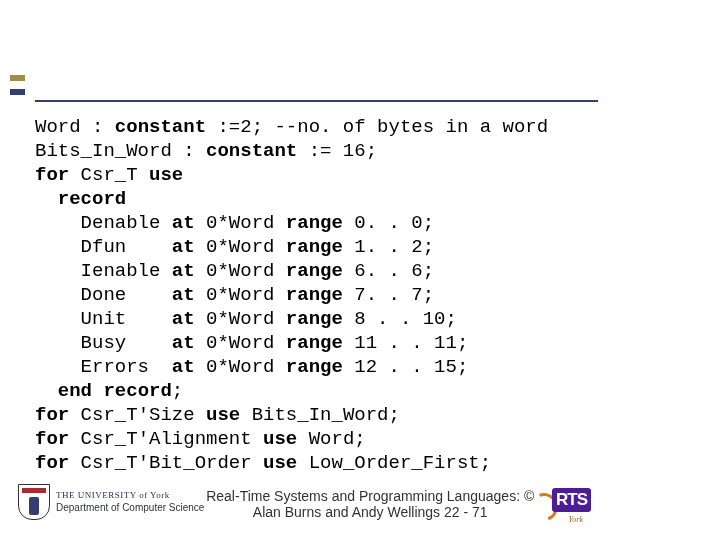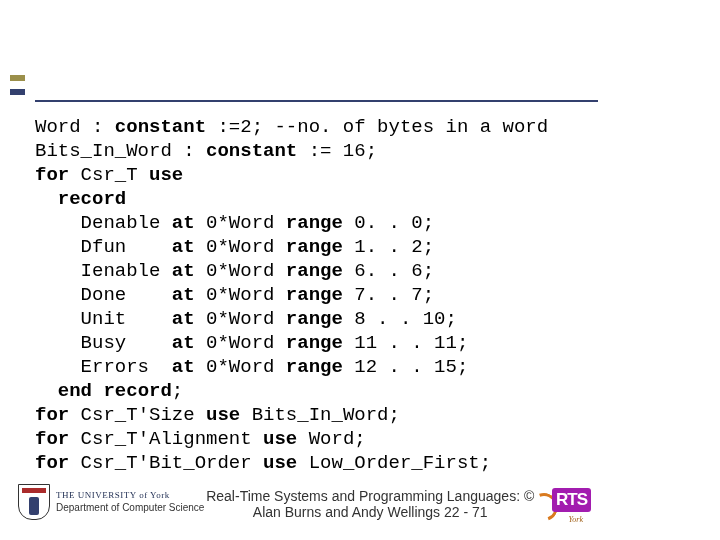--- a/index.html
+++ b/index.html
@@ -13,21 +13,21 @@
   .footer{position:absolute;left:0;right:0;bottom:20px;height:38px;display:flex;align-items:flex-end;}
   .uoy{margin-left:18px;display:flex;align-items:center;}
   .uoy-shield{width:30px;height:34px;border:1px solid #333;border-radius:0 0 14px 14px;margin-right:6px;position:relative;background:#fff;}
   .uoy-shield::before{content:"";position:absolute;left:3px;right:3px;top:3px;height:5px;background:#aa2b2b;}
   .uoy-shield::after{content:"";position:absolute;left:10px;right:10px;top:12px;bottom:4px;background:#33406e;border-radius:2px;}
   .uoy-text{display:flex;flex-direction:column;line-height:1;}
   .uoy-text .l1{font-size:9px;letter-spacing:0.5px;color:#1f2d52;font-family:Georgia,serif;}
   .uoy-text .l2{font-size:10px;color:#333;margin-top:3px;font-family:Arial,sans-serif;}
   .credit{flex:1;text-align:center;font-size:14px;color:#333;font-family:Verdana,Arial,sans-serif;}
   .rts{width:55px;height:30px;margin-right:22px;position:relative;}
-  .rts-badge{position:absolute;right:0;top:-2px;background:#a21caf;color:#fff;font:bold 17px Arial;padding:2px 4px 2px 4px;border-radius:3px;letter-spacing:-1px;}
+  .rts-badge{position:absolute;right:0;top:-2px;background:#4c1d95;color:#fff;font:bold 17px Arial;padding:2px 4px 2px 4px;border-radius:3px;letter-spacing:-1px;}
   .rts-york{position:absolute;right:8px;bottom:-4px;font:italic 8px Georgia,serif;color:#a06018;}
   .rts-swoosh{position:absolute;left:-6px;top:3px;width:22px;height:22px;border:3px solid #d97a1f;border-radius:50%;border-left-color:transparent;border-bottom-color:transparent;transform:rotate(25deg);}
 </style>
 </head>
 <body>
 
 <div class="slide">
 
   <div class="accent-top">
     <div class="bar-g"></div>

